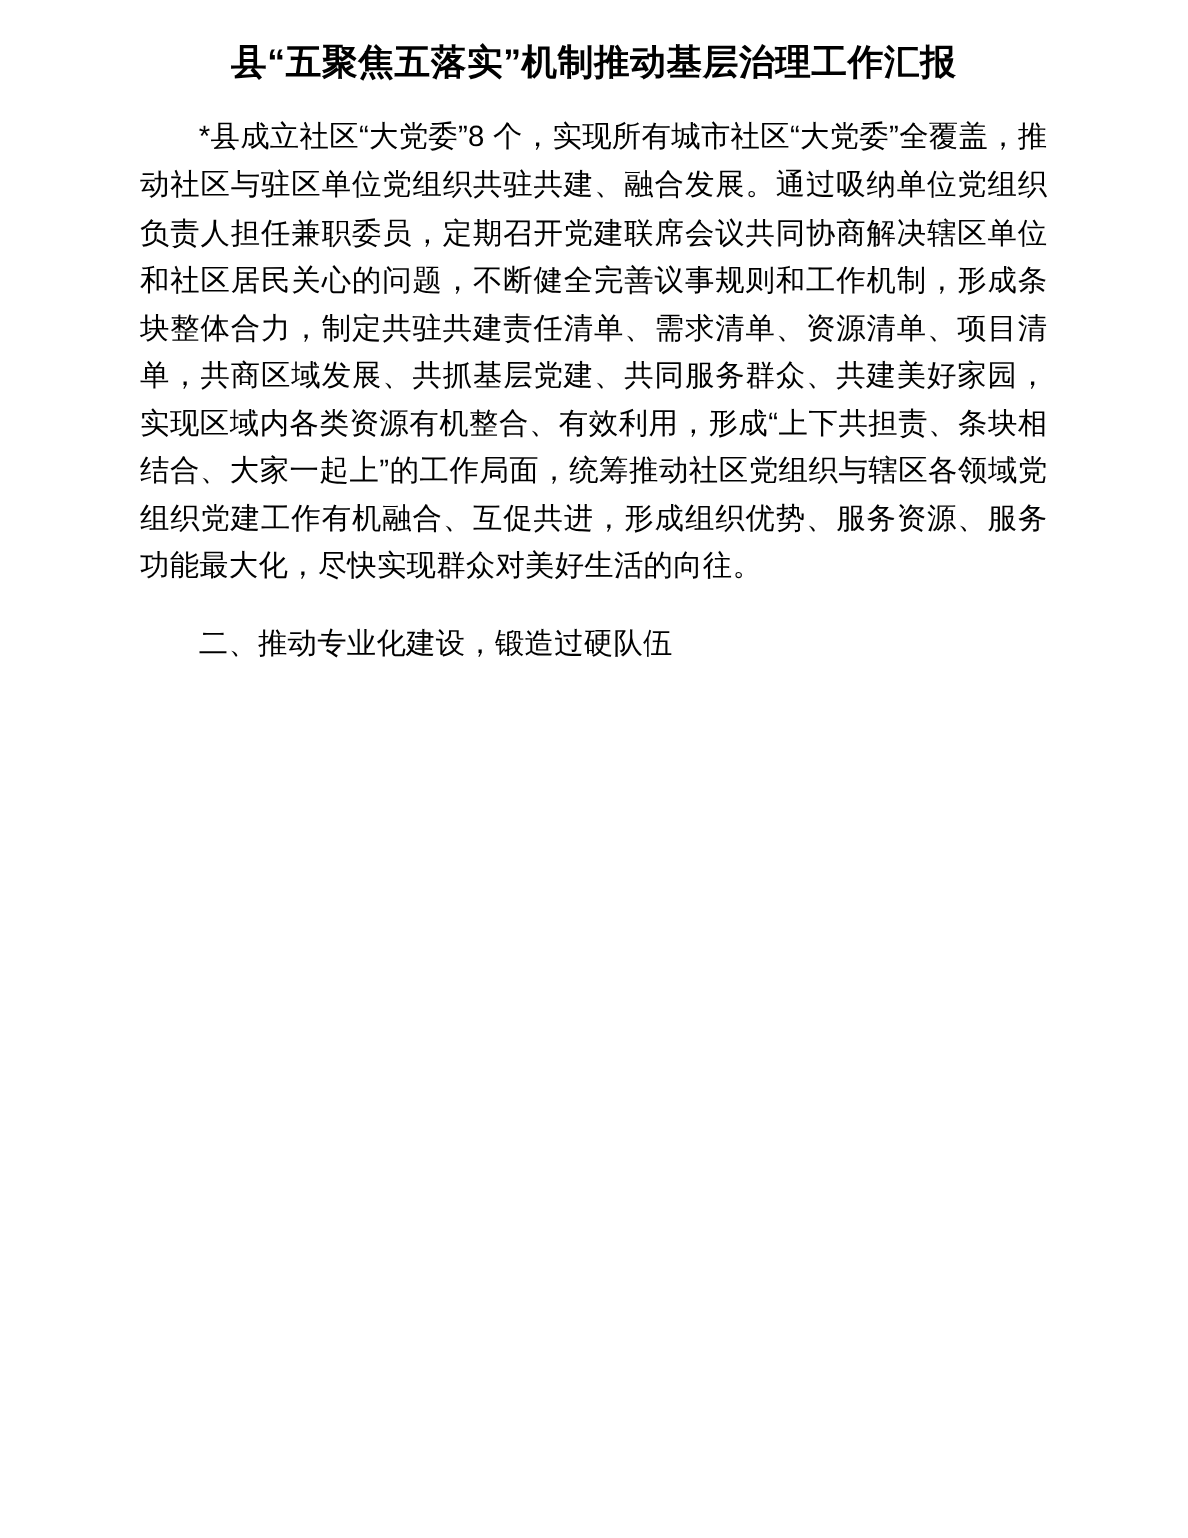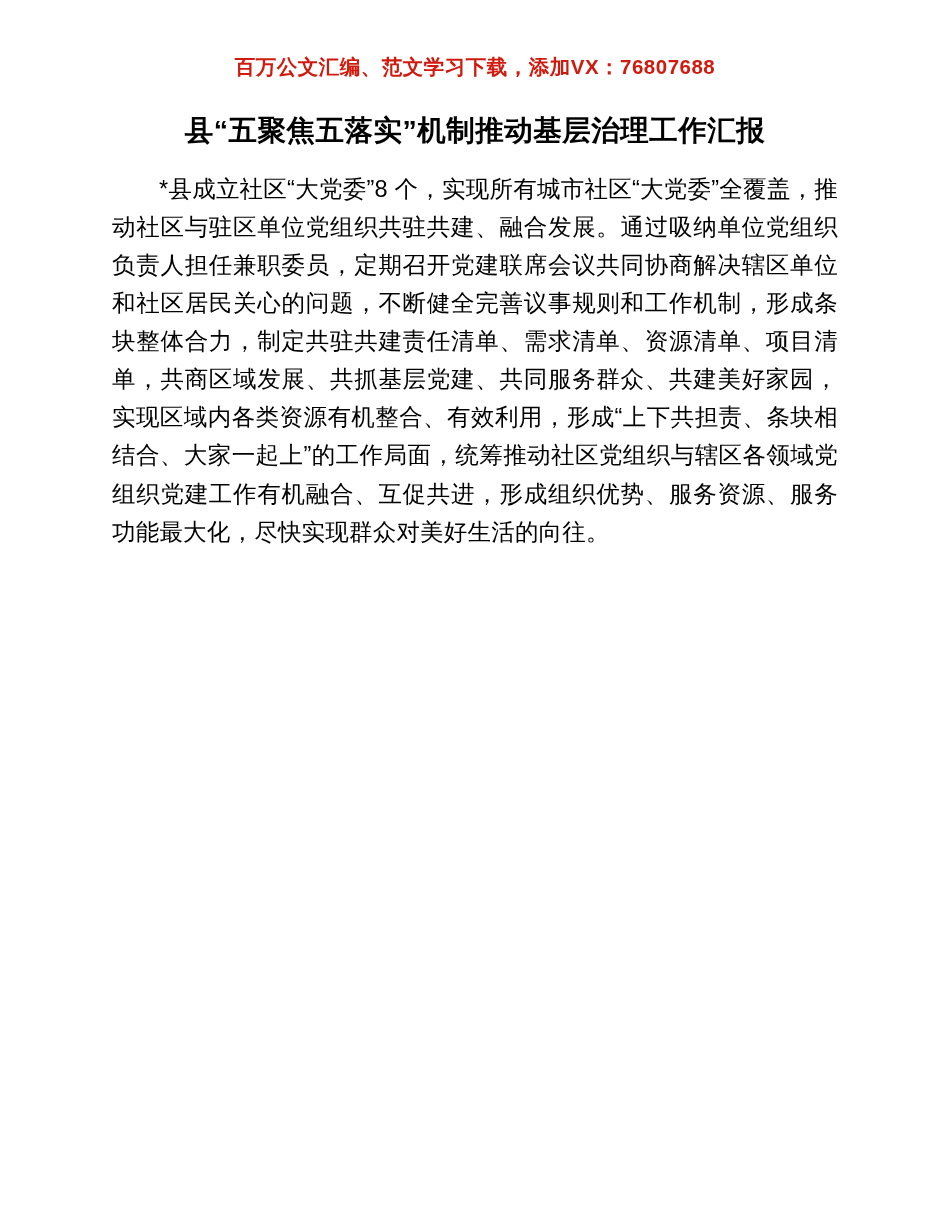--- a/index.html
+++ b/index.html
@@ -51,22 +51,22 @@
   }
   .para.heading {
     margin-top: 20px;
   }
 </style>
 </head>
 <body>
 
 <div class="page">
 
-  <div class="ad-banner">百万公文汇编、范文学习下载，添加VX：76807688</div>
 
   <h1 class="doc-title">县“五聚焦五落实”机制推动基层治理工作汇报</h1>
 
 
 
   <p class="para">*县成立社区“大党委”8 个，实现所有城市社区“大党委”全覆盖，推动社区与驻区单位党组织共驻共建、融合发展。通过吸纳单位党组织负责人担任兼职委员，定期召开党建联席会议共同协商解决辖区单位和社区居民关心的问题，不断健全完善议事规则和工作机制，形成条块整体合力，制定共驻共建责任清单、需求清单、资源清单、项目清单，共商区域发展、共抓基层党建、共同服务群众、共建美好家园，实现区域内各类资源有机整合、有效利用，形成“上下共担责、条块相结合、大家一起上”的工作局面，统筹推动社区党组织与辖区各领域党组织党建工作有机融合、互促共进，形成组织优势、服务资源、服务功能最大化，尽快实现群众对美好生活的向往。</p>
 
+  <p class="para heading">二、推动专业化建设，锻造过硬队伍</p>
 
 </div>
 
 </body></html>

